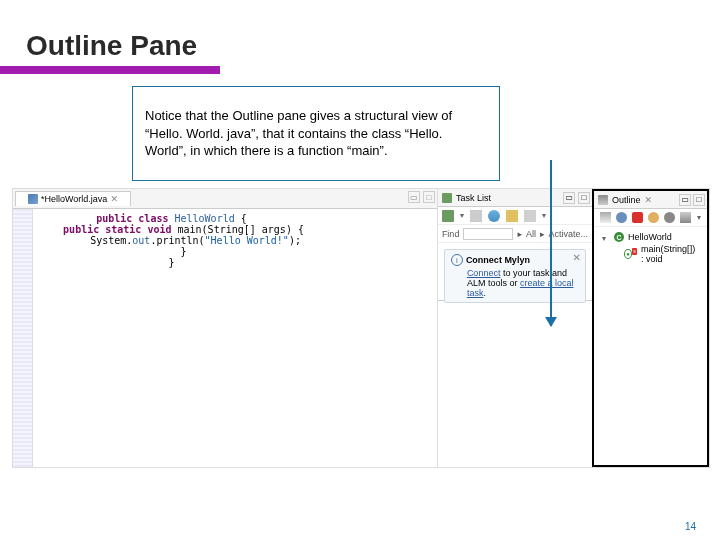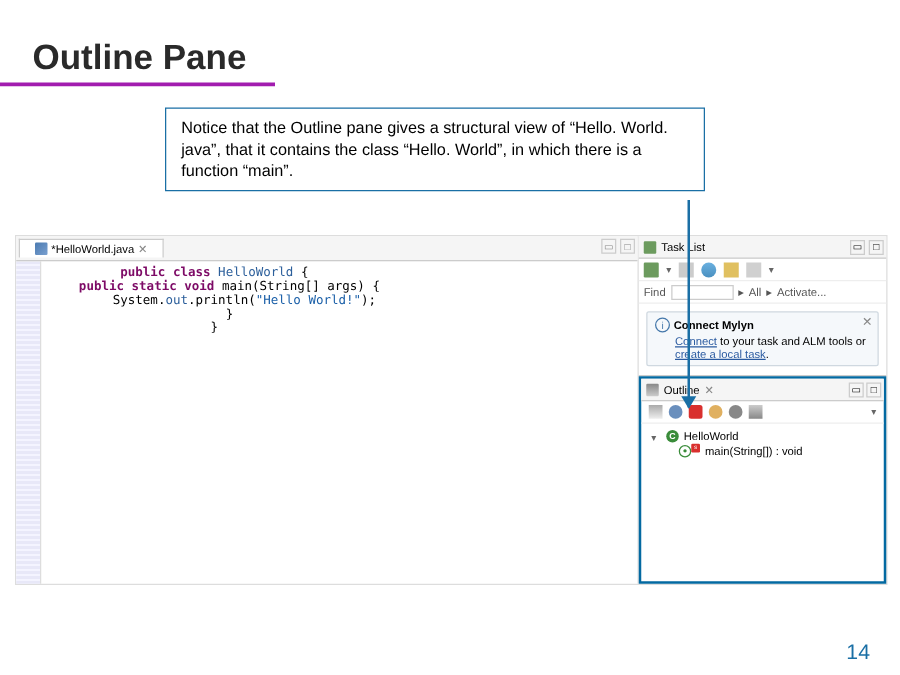--- a/index.html
+++ b/index.html
@@ -8,31 +8,31 @@
     height: 540px;
     font-family: Arial, sans-serif;
     background: #fff;
     position: relative;
   }
   .title {
     font-size: 28px;
     font-weight: bold;
     color: #2a2a2a;
     padding: 30px 0 4px 26px;
-    border-bottom: 3px solid #a21caf;
+    border-bottom: 8px solid #a21caf;
     margin: 0 500px 0 0;
   }
   .note-box {
     position: absolute;
     top: 86px;
     left: 132px;
-    width: 432px;
+    width: 368px;
     border: 1px solid #1a6fa5;
     background: #fff;
-    padding: 6px 12px;
+    padding: 20px 12px;
     font-size: 13px;
     line-height: 1.35;
     z-index: 10;
   }
   .ide {
     position: absolute;
     top: 188px;
     left: 12px;
     right: 10px;
     height: 280px;
@@ -98,21 +98,21 @@
   .code {
     padding: 4px 6px;
     white-space: pre;
   }
   .kw { color: #7d0a66; font-weight: bold; }
   .cls { color: #2c5f9b; }
   .str { color: #1a5fa8; }
   .right-col {
     flex:1;
     display:flex;
-    flex-direction:column;
+    flex-direction:row;
   }
   .tasklist {
     height: 112px;
     border-bottom:1px solid #ccc;
     position:relative;
     font-size:9px;
   }
   .panel-tab {
     height:18px;
     background:#f5f5f5;
@@ -155,21 +155,21 @@
   }
   .mylyn .circ {
     width:12px;height:12px;border:1px solid #4477aa;border-radius:50%;
     display:inline-flex;align-items:center;justify-content:center;font-size:8px;color:#4477aa;margin-right:3px;
   }
   .mylyn a { color:#2a5aa0; text-decoration:underline; }
   .mylyn .close { position:absolute; right:4px; top:2px; color:#888; cursor:pointer; font-size:10px;}
   .outline {
     flex:1;
     position:relative;
-    border:2px solid #0369a1;
+    border:2px solid #000000;
     font-size:9px;
   }
   .outline-tab {
     height:18px;
     background:#f5f5f5;
     border-bottom:1px solid #ccc;
     display:flex; align-items:center; padding:0 4px; gap:4px;
     position:relative;
   }
   .outline-icon { width:10px;height:10px; background:linear-gradient(#888,#ccc); border-radius:1px;}
@@ -204,21 +204,21 @@
     content:"";
     position:absolute;
     bottom:-1px; left:-5px;
     border-left:6px solid transparent;
     border-right:6px solid transparent;
     border-top:10px solid #1a6fa5;
   }
   .page-num {
     position:absolute;
     bottom:8px; right:24px;
-    font-size:17px;
+    font-size:10px;
     color:#1a6fa5;
   }
 </style>
 </head>
 <body>
 
 <div class="title">Outline Pane</div>
 
 <div class="note-box">Notice that the Outline pane gives a structural view of “Hello. World. java”, that it contains the class “Hello. World”, in which there is a function “main”.</div>
 

